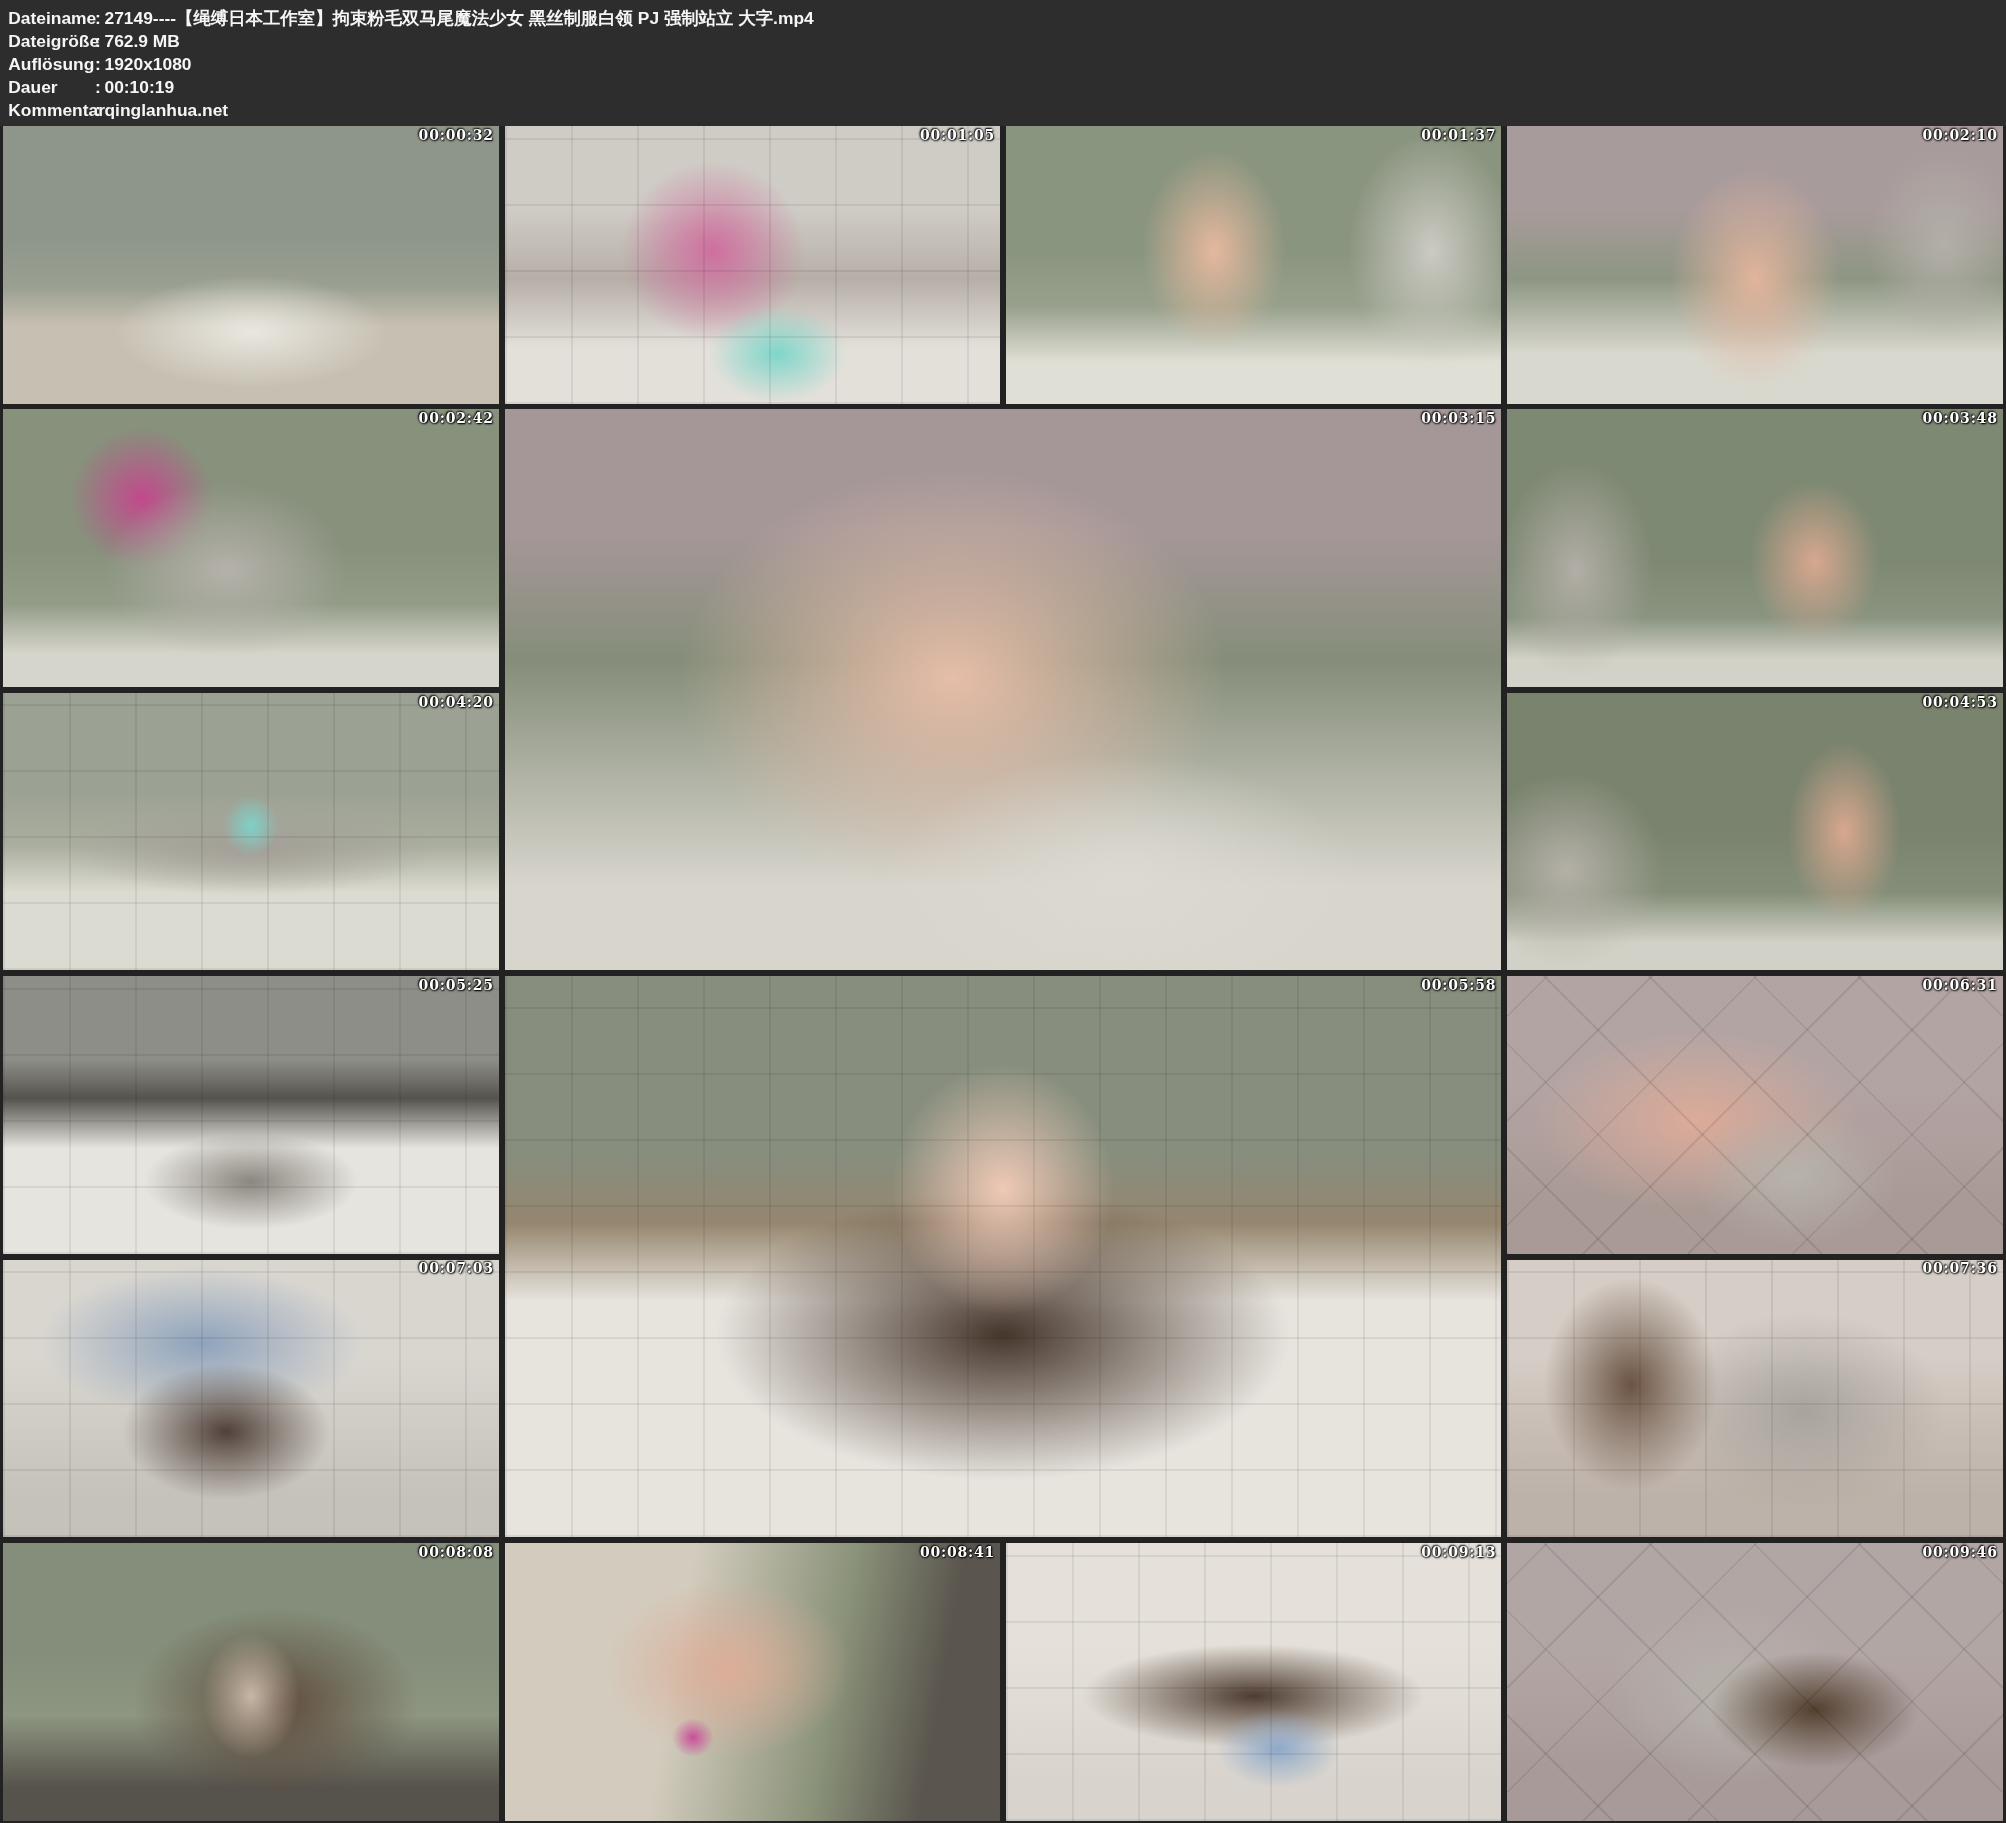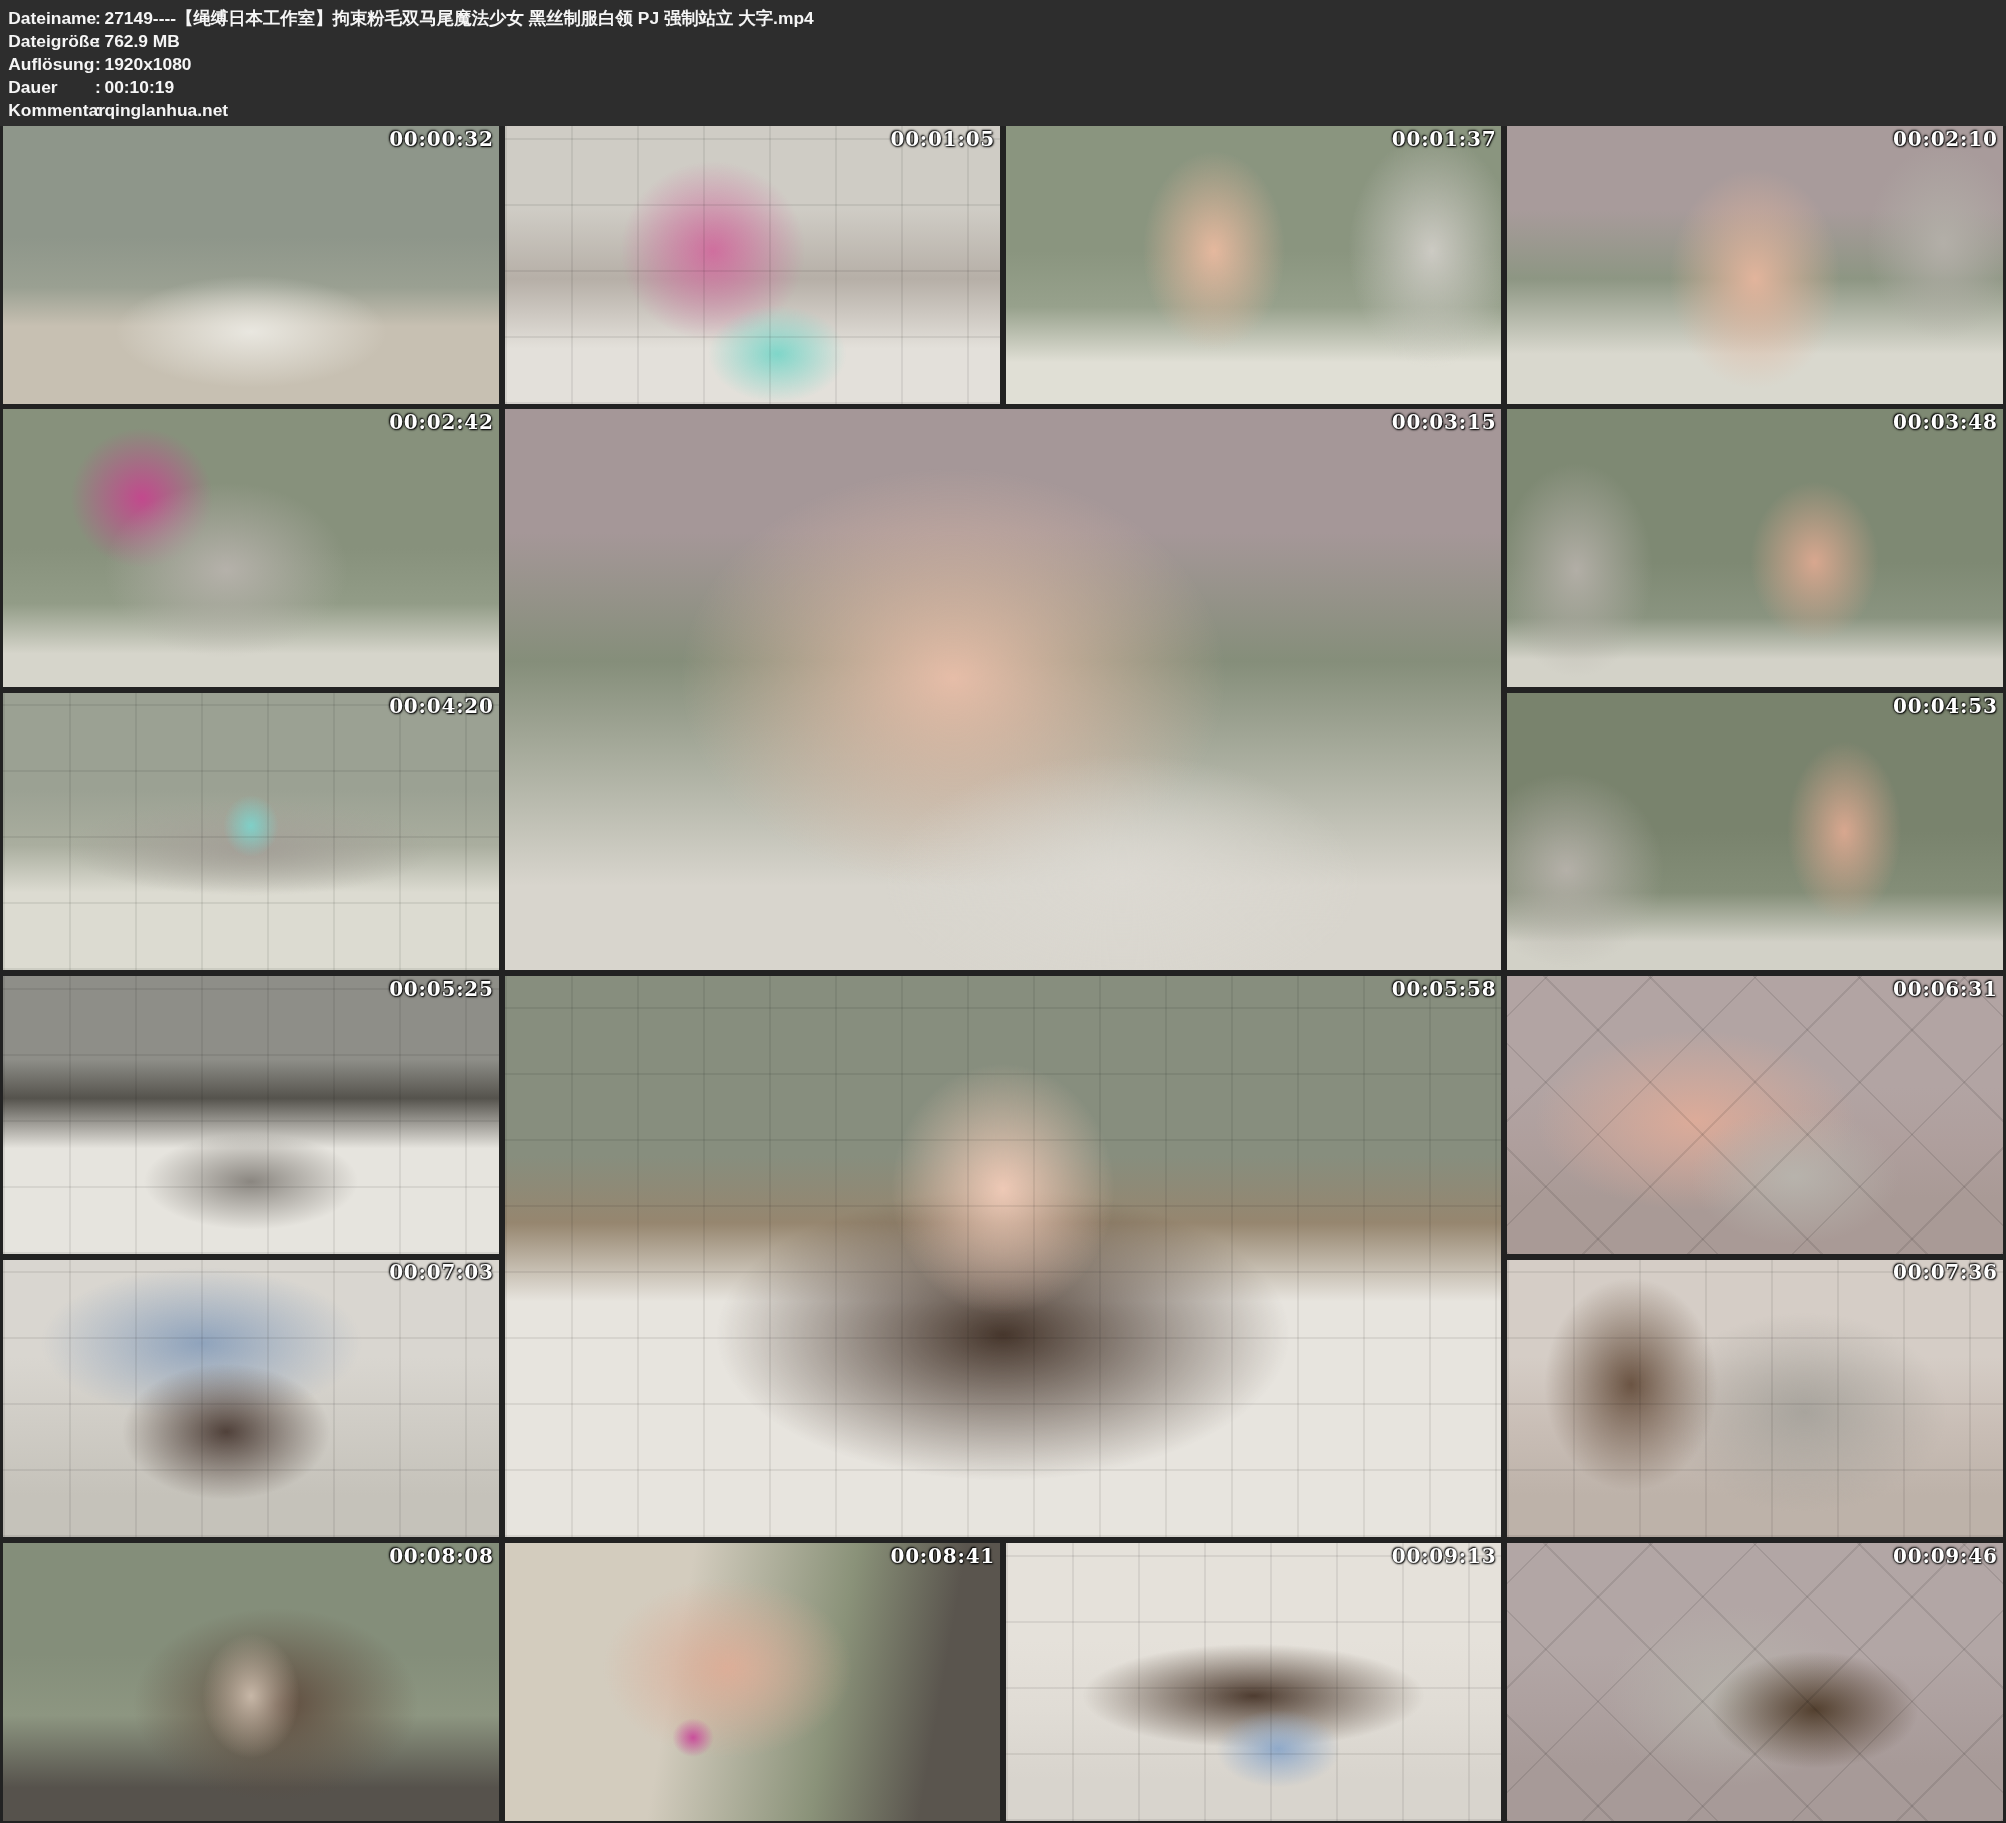--- a/index.html
+++ b/index.html
@@ -14,21 +14,21 @@
         white-space:nowrap;}
   .hrow .sep{text-align:center;}
 
   
   #grid{position:absolute;left:0;top:126px;width:2006px;height:1698px;
         box-sizing:border-box;padding:0 3.3px 3.3px 3.3px;
         display:grid;grid-template-columns:repeat(4,1fr);
         grid-template-rows:repeat(6,1fr);gap:5.8px;}
   .thumb{position:relative;overflow:hidden;background:#888;}
   .ts{position:absolute;top:0.8px;right:5px;
-      font-family:"DejaVu Serif",serif;font-size:20px;font-weight:bold;
+      font-family:"DejaVu Serif",serif;font-size:14px;font-weight:bold;
       letter-spacing:0.8px;color:#ffffff;
       text-shadow:0 0 2.5px #000,0.8px 0.8px 1.7px #000,-0.8px -0.8px 1.7px #000;}
 </style>
 </head>
 <body style="background: rgb(34, 34, 34);">
 
 <div id="header" style="background: rgb(45, 45, 45);">
   <div class="hrow">
     <span>Dateiname</span>
     <span class="sep">:</span>

